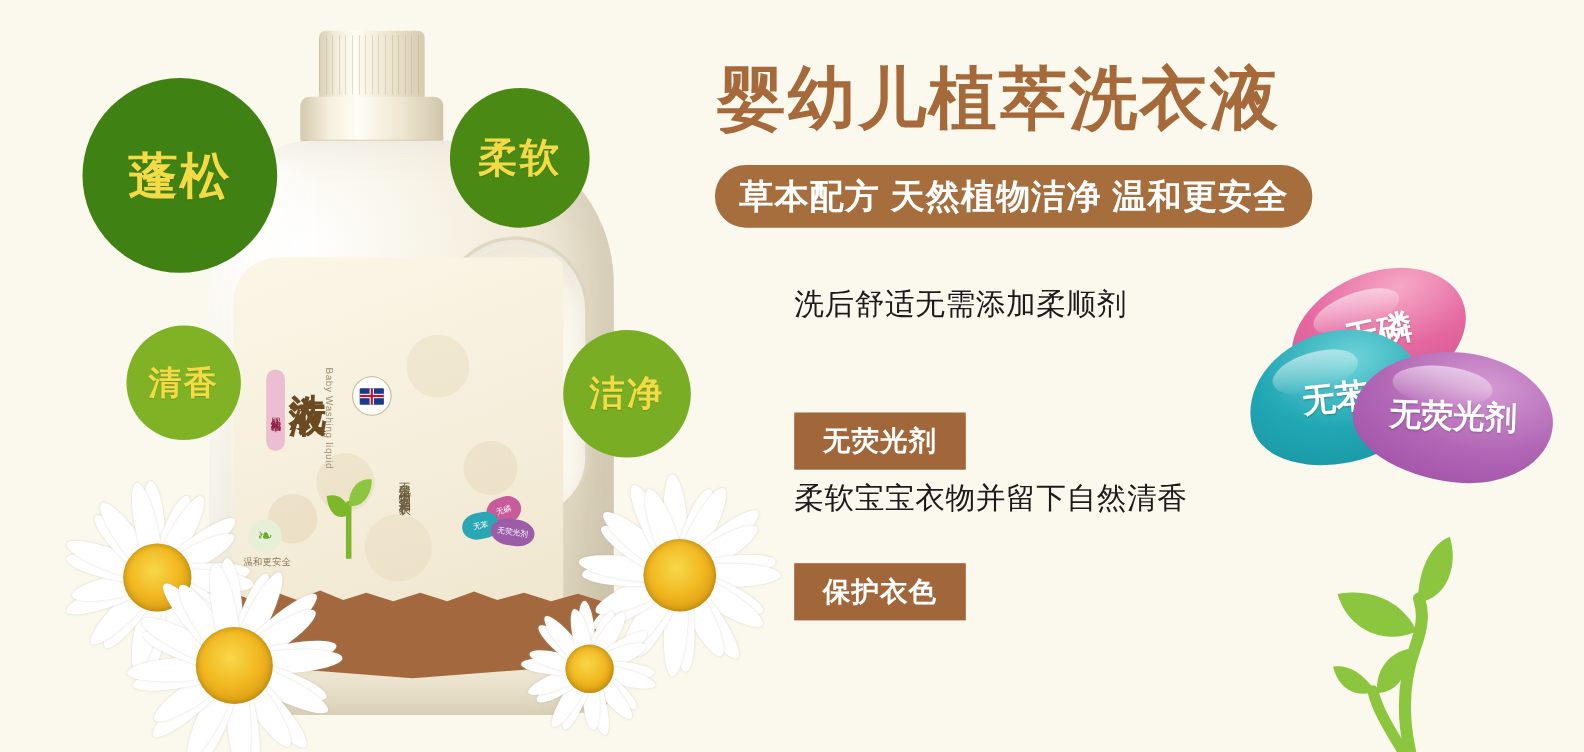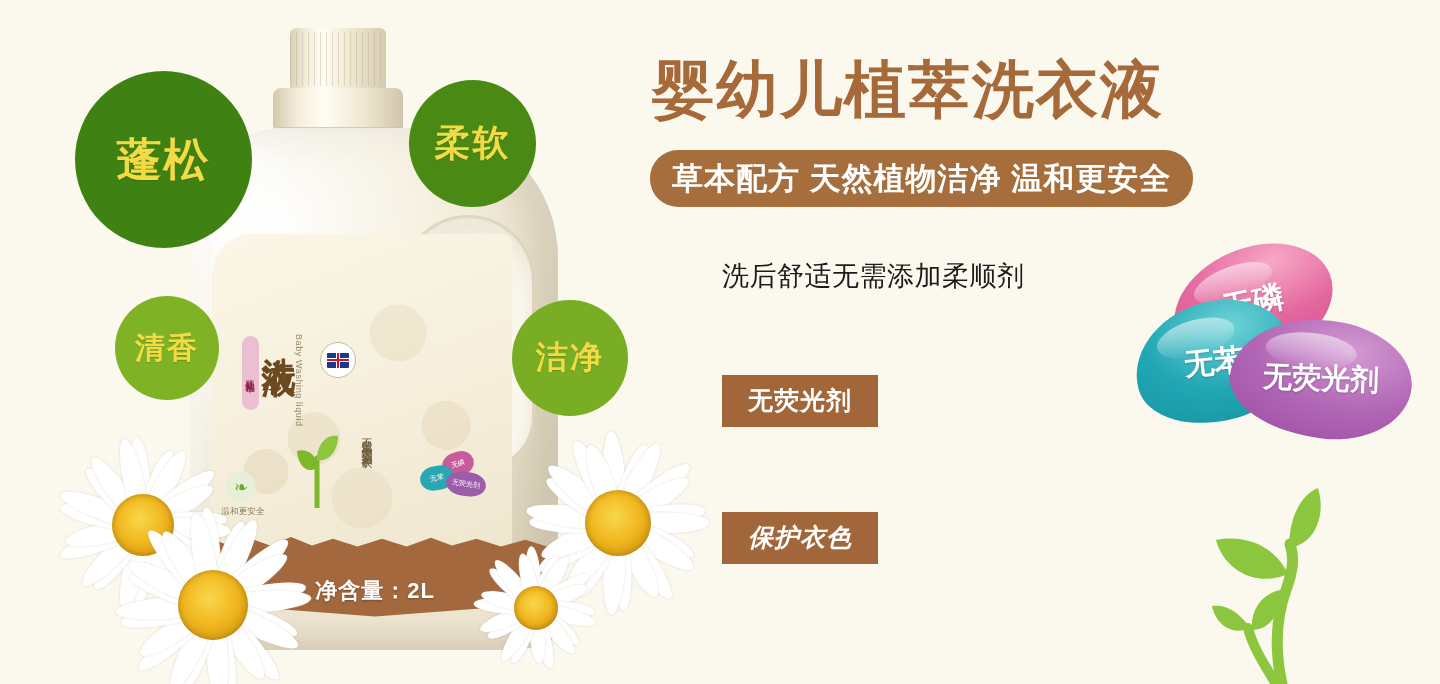--- a/index.html
+++ b/index.html
@@ -198,21 +198,21 @@
     display:inline-block; background:#A1673A; color:#ffffff;
     font-size:25px; font-weight:bold; letter-spacing:1px;
     padding:9px 26px 10px 26px; white-space:nowrap;
   }
   .feat-desc {
     color:#1b1b1b; font-size:27px; letter-spacing:.5px;
     margin-top:8px; white-space:nowrap;
   }
   .f1 { top:250px; }
   .f2 { top:375px; }
-  .f3 { top:512px;font-style:italic; }
+  .f3 { top:512px; }
 
   
   .badges { position:absolute; left:500px; top:242px; width:300px; height:220px; }
   .badge {
     position:absolute; display:flex; align-items:center; justify-content:center;
     color:#fff; font-weight:bold; text-shadow:0 1px 2px rgba(0,0,0,.22);
     border-radius:52% 48% 45% 55% / 55% 50% 50% 45%;
   }
   .b-pink {
     left:30px; top:6px; width:165px; height:110px; font-size:31px;
@@ -288,21 +288,20 @@
 
         <div class="mini-badges">
           <div class="mini-b mb1">无磷</div>
           <div class="mini-b mb2">无苯</div>
           <div class="mini-b mb3">无荧光剂</div>
         </div>
       </div>
 
       <div class="bottle-bottom"></div>
       <div class="soil"></div>
-      <div class="soil-txt">净含量：2L</div>
     </div>
 
     <div class="gcircle gc-peng">
         <span>蓬松</span>
       </div>
     <div class="gcircle gc-rou">
         <span>柔软</span>
       </div>
     <div class="gcircle gc-jie">
         <span>洁净</span>
@@ -424,20 +423,21 @@
 
   <div class="right">
     <div class="main-title">婴幼儿植萃洗衣液</div>
     <div class="sub-bar">草本配方 天然植物洁净 温和更安全</div>
 
     <div class="feat f1">
       <div class="feat-desc">洗后舒适无需添加柔顺剂</div>
     </div>
     <div class="feat f2">
       <div class="feat-tag">无荧光剂</div>
+      <div class="feat-desc">柔软宝宝衣物并留下自然清香</div>
     </div>
     <div class="feat f3">
       <div class="feat-tag">保护衣色</div>
     </div>
 
     <div class="badges">
       <div class="badge b-pink">
           <span>无磷</span>
         </div>
       <div class="badge b-teal">

